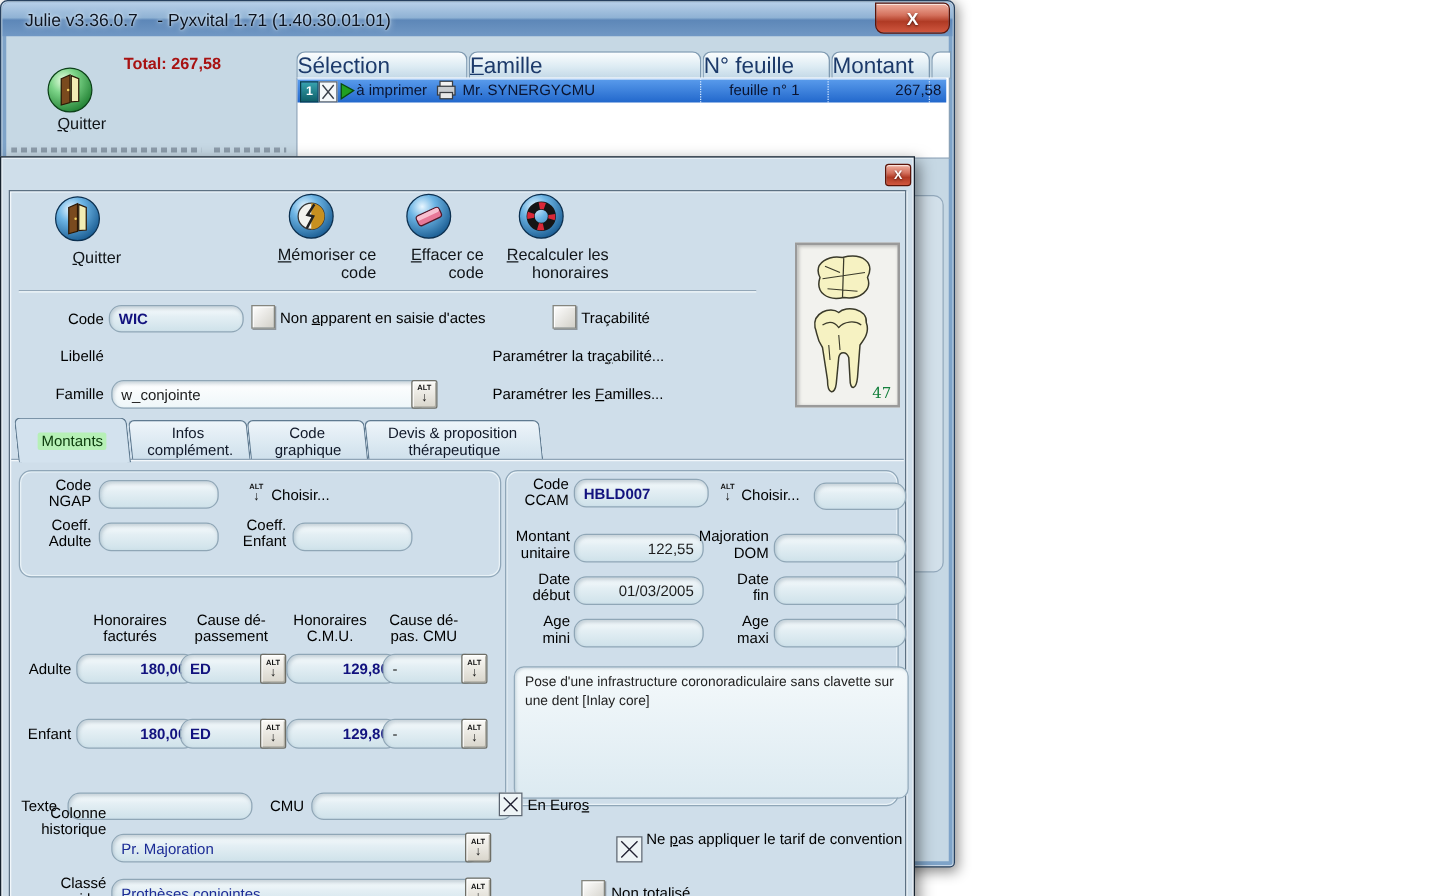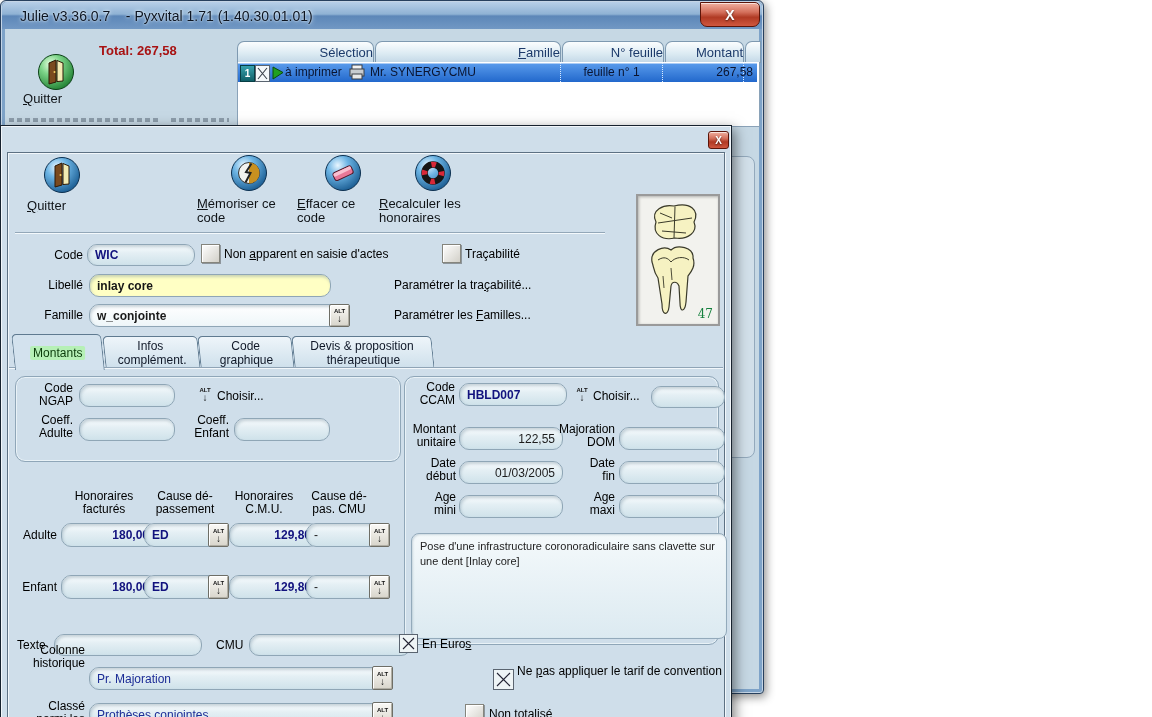--- a/index.html
+++ b/index.html
@@ -15,27 +15,27 @@
   #mw-titlebar{position:absolute;left:1px;top:1px;right:1px;height:27px;border-radius:5px 5px 0 0;
     background:linear-gradient(180deg,#b7cfe8 0%,#8fb2d4 45%,#5d87b8 52%,#7198c4 100%)}
   #mw-title{position:absolute;left:18px;top:6px;font-size:14px;color:#0c1420;white-space:pre;
     text-shadow:0 0 5px #e8f4ff,0 0 2px #e8f4ff}
   .closebtn{display:flex;align-items:center;justify-content:center;color:#fff;font-weight:bold;
     background:linear-gradient(180deg,#f0b0a0 0%,#d4705c 40%,#b03a24 62%,#d0573f 100%);
     border:1px solid #5c1408;box-shadow:inset 0 1px 0 rgba(255,255,255,.65);cursor:default;
     text-shadow:0 1px 2px rgba(0,0,0,.6)}
   #mw-close{left:699px;top:1px;width:58px;height:23px;border-radius:0 5px 7px 7px;font-size:14px}
   #mw-total{left:98px;top:42px;font-size:13px;font-weight:bold;color:#a81212}
-  .toollabel{font-size:13px;color:#101418;text-align:left}
+  .toollabel{font-size:13px;color:#101418;text-align:right}
   .hintstrip{height:4px;background:repeating-linear-gradient(90deg,#5d6c7c 0 5px,transparent 5px 8px);opacity:.55}
 
   
   .thead{top:40px;height:21px;border:1px solid #7e99b0;border-bottom:none;border-radius:7px 7px 0 0;
-    background:linear-gradient(180deg,#fbfdfe,#dcebf3 55%,#c2d7e6);color:#1c3a6a;font-size:13px;
-    display:flex;align-items:center;justify-content:flex-end}
+    background:linear-gradient(180deg,#fbfdfe,#dcebf3 55%,#c2d7e6);color:#1c3a6a;font-size:18px;
+    display:flex;align-items:center;justify-content:flex-start}
   #tbody-bg{left:236px;top:61px;width:521px;height:64px;background:#fff;border:1px solid #8aa2b8;border-top:none}
   #sel-row{left:237px;top:62px;width:519px;height:19px;
     background:linear-gradient(180deg,#5a9cec,#2268cc);box-shadow:inset 0 1px 0 rgba(255,255,255,.5)}
   .rowtxt{font-size:12px;color:#0a1430;top:64px}
   .rowsep{top:62px;height:19px;width:0;border-left:1px dotted #d8eaff}
   #numbox{left:239px;top:64px;width:13px;height:15px;border:1px solid #063e44;color:#fff;
     background:linear-gradient(180deg,#37a2ae,#0f5f68);font-size:10px;font-weight:bold;
     display:flex;align-items:center;justify-content:center}
   .xsquare{background:#f4f8fa;border:1px solid #5a6470}
 
@@ -54,21 +54,21 @@
   .lbl2{font-size:12px;color:#000;line-height:13px}
   .lbl2c{text-align:center}
   .sep{left:14px;height:0;border-top:1px solid #93a7b8;border-bottom:1px solid #f4f9fc}
 
   .inp{border:1px solid #8fa6b6;border-radius:10px;
     background:linear-gradient(180deg,#fafdfe 0%,#e4eff4 40%,#cfe2ea 100%);
     box-shadow:inset 1px 2px 3px rgba(100,130,150,.35);
     display:flex;align-items:center;padding:0 7px;font-size:12px;font-weight:bold;color:#12127e;overflow:hidden}
   .inp.r{justify-content:flex-end}
   .inp.yellow{background:#ffffc4;color:#151515}
-  .inp.white{background:linear-gradient(180deg,#ffffff,#eef6f9);font-weight:700;color:#1a1a1a}
+  .inp.white{background:linear-gradient(180deg,#ffffff,#eef6f9);font-weight:400;color:#1a1a1a}
   .inp.nv{font-weight:400;color:#1c1c1c}
   .inp.navy{font-weight:400;color:#1c2c96}
 
   .altbtn{display:flex;flex-direction:column;align-items:center;justify-content:center;
     background:linear-gradient(#fbfaf7,#d8d5cb);border:1px solid #6e6e66;border-radius:2px;
     box-shadow:inset 1px 1px 0 #fff,inset -1px -1px 0 #b0aea4}
   .altglyph{display:flex;flex-direction:column;align-items:center;justify-content:center}
   .alt-t{font-size:6px;line-height:6px;font-weight:bold;color:#111}
   .alt-a{font-size:10px;line-height:9px;color:#111}
 
@@ -246,23 +246,20 @@
   <div class="abs lbl lblr" style="left:34px;top:122px;width:48px">Code</div>
   <div class="abs inp" style="left:86px;top:118px;width:92px;height:20px">
     <span>WIC</span>
     </div>
   <div class="abs chk3d" style="left:200px;top:118px;width:17px;height:17px"></div>
   <div class="abs lbl" style="left:223px;top:121px">Non <u>a</u>pparent en saisie d'actes</div>
   <div class="abs chk3d" style="left:441px;top:118px;width:17px;height:17px"></div>
   <div class="abs lbl" style="left:464px;top:121px">Traçabilité</div>
 
   <div class="abs lbl lblr" style="left:26px;top:152px;width:56px">Libellé</div>
-  <div class="abs inp yellow" style="left:88px;top:148px;width:226px;height:21px">
-    <span>inlay core</span>
-    </div>
   <div class="abs lbl" style="left:393px;top:152px">Paramétrer la tra<u>ç</u>abilité...</div>
 
   <div class="abs lbl lblr" style="left:26px;top:182px;width:56px">Famille</div>
   <div class="abs inp white" style="left:88px;top:178px;width:238px;height:21px">
     <span>w_conjointe</span>
     </div>
   <div class="abs altbtn" style="left:328px;top:178px;width:19px;height:21px">
     <span class="alt-t">ALT</span>
     <span class="alt-a">↓</span>
     </div>

